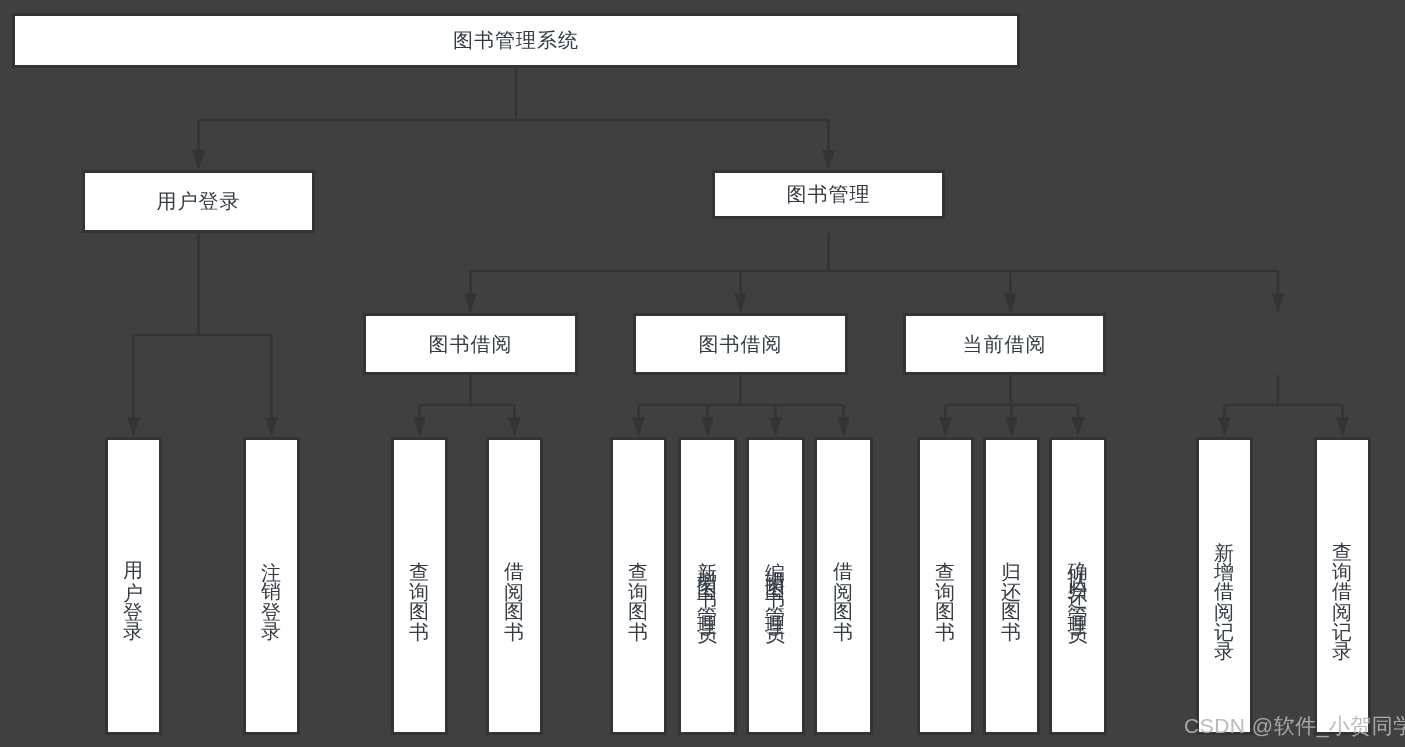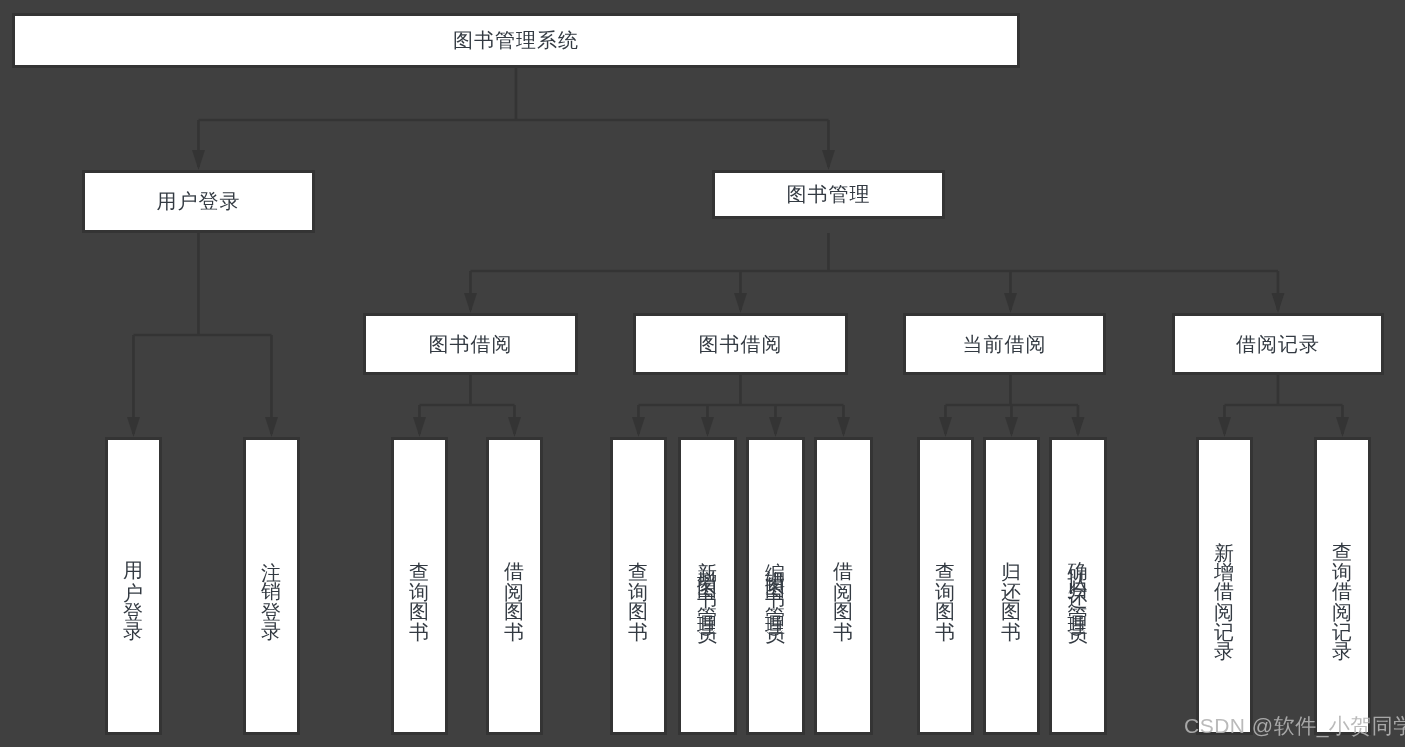--- a/index.html
+++ b/index.html
@@ -104,21 +104,20 @@
   </svg>
 
   <div class="box" style="left:12px; top:13px; width:1008px; height:55px;">图书管理系统</div>
 
   <div class="box" style="left:82px; top:170px; width:233px; height:63px;">用户登录</div>
   <div class="box" style="left:712px; top:170px; width:233px; height:49px;">图书管理</div>
 
   <div class="box" style="left:363px; top:313px; width:215px; height:62px;">图书借阅</div>
   <div class="box" style="left:633px; top:313px; width:215px; height:62px;text-align:right;">图书借阅</div>
   <div class="box" style="left:903px; top:313px; width:203px; height:62px;">当前借阅</div>
-  <div class="box" style="left:1172px; top:313px; width:212px; height:62px;">借阅记录</div>
 
   <div class="box v" style="left:105px; top:437px; width:57px; height:298px;">用户登录</div>
   <div class="box v" style="left:243px; top:437px; width:57px; height:298px;">注销登录</div>
 
   <div class="box v" style="left:391px; top:437px; width:57px; height:298px;">查询图书</div>
   <div class="box v" style="left:486px; top:437px; width:57px; height:298px;">借阅图书</div>
 
   <div class="box v" style="left:610px; top:437px; width:57px; height:298px;">查询图书</div>
   <div class="box v tight" style="left:678px; top:437px; width:59px; height:298px;">新增图书（管理员）</div>
   <div class="box v tight" style="left:746px; top:437px; width:59px; height:298px;">编辑图书（管理员）</div>

